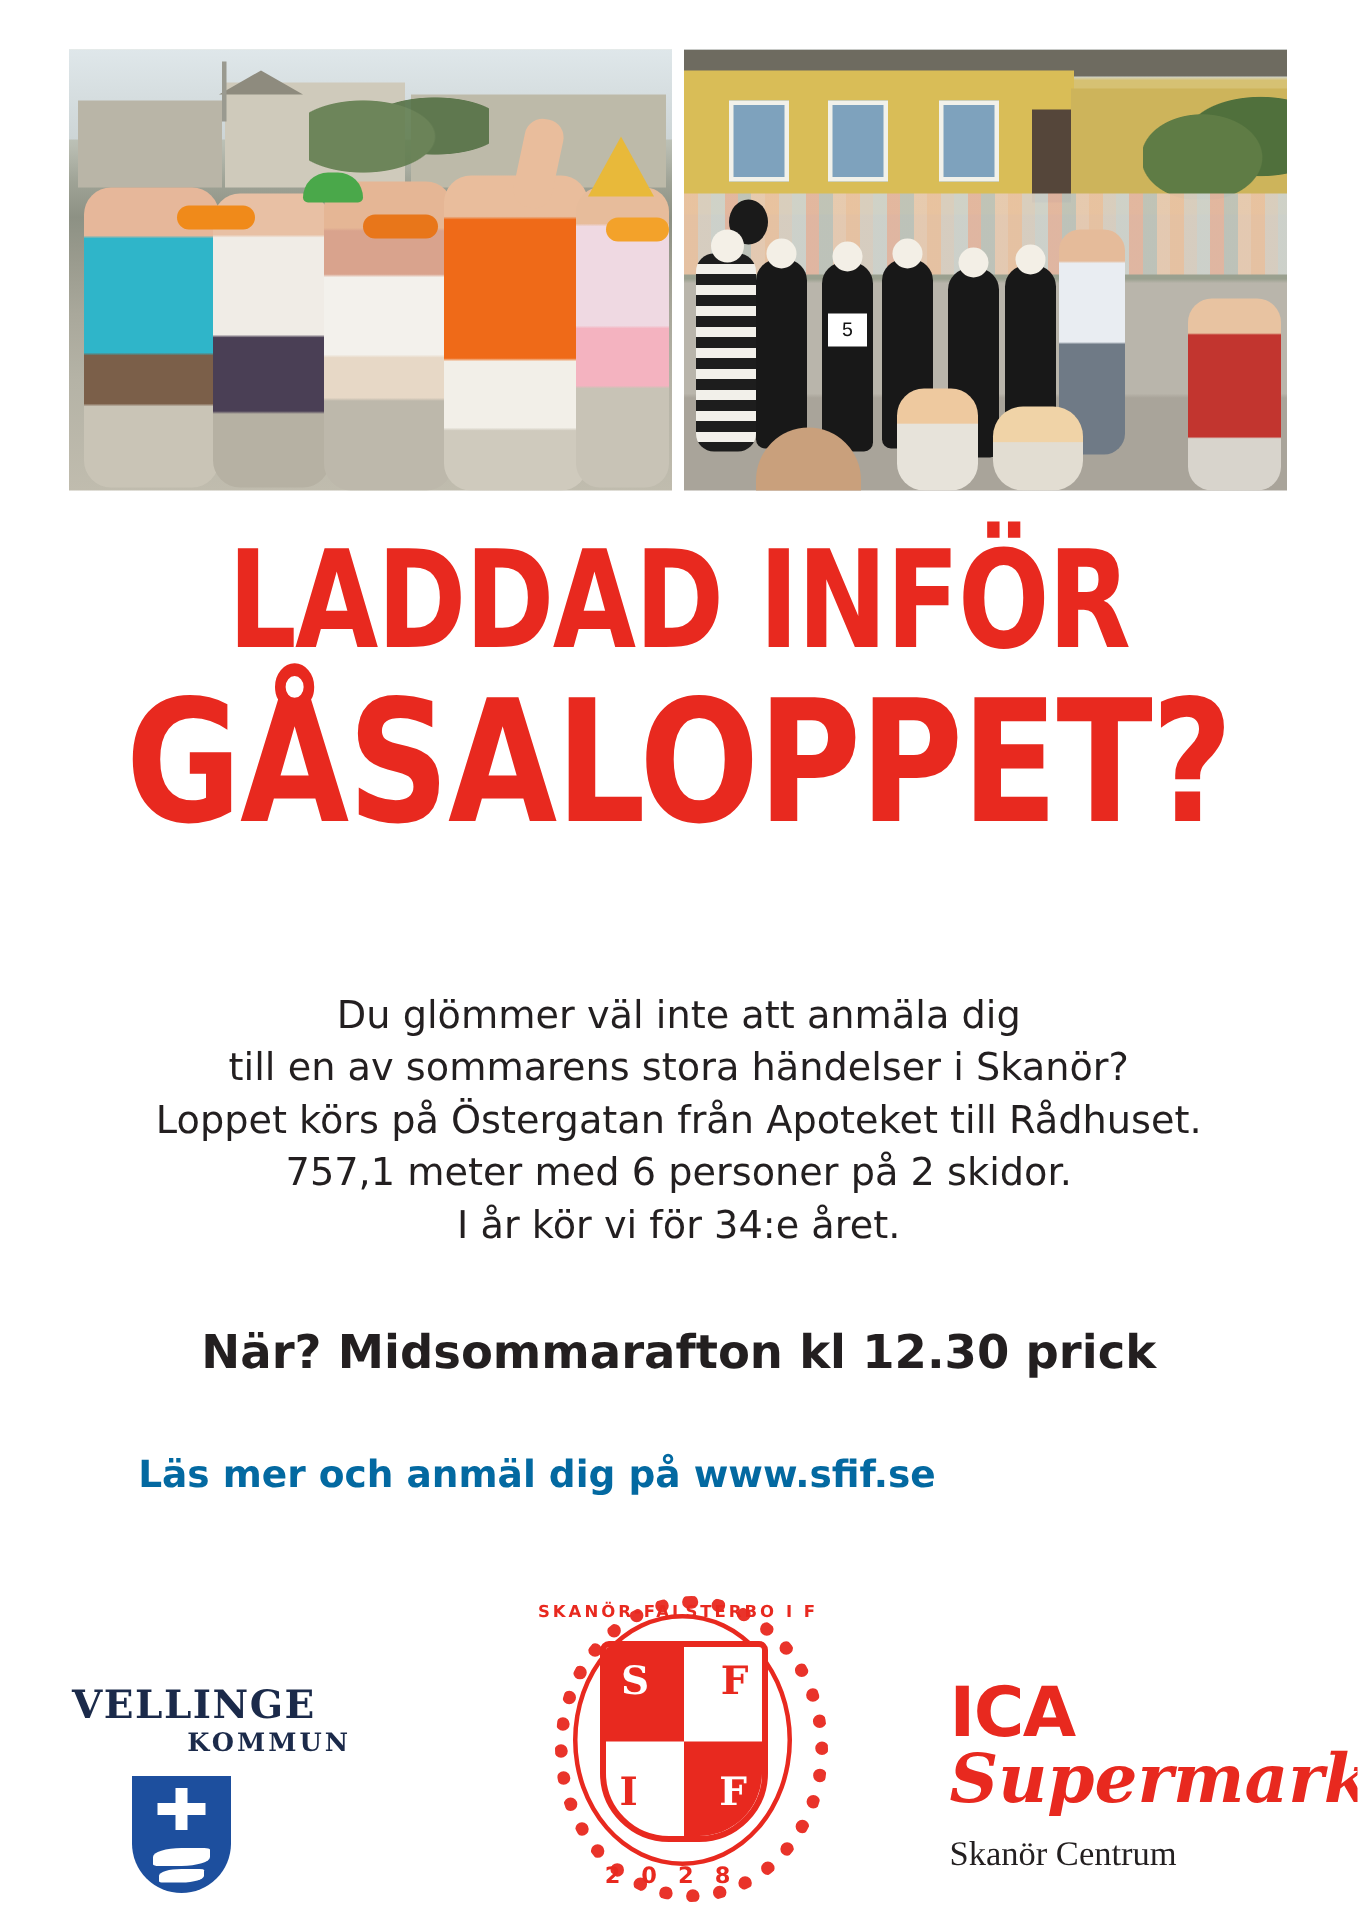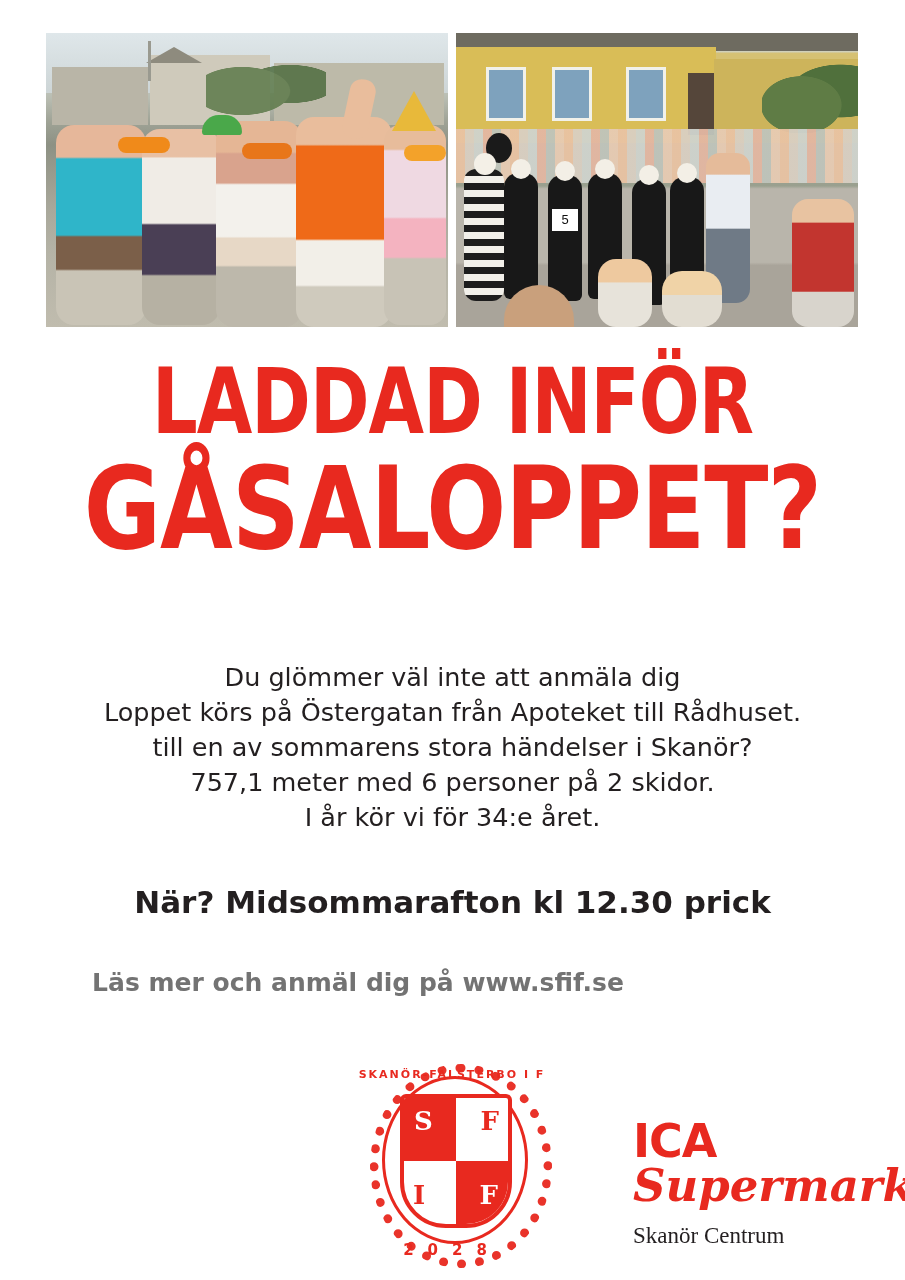--- a/index.html
+++ b/index.html
@@ -215,21 +215,21 @@
     text-align: center;
     color: #231f20;
     font-family: "DejaVu Sans", sans-serif;
     font-weight: bold;
     font-size: 31px;
   }
   .more-line {
     position: absolute;
     left: 0; top: 968px; width: 716px;
     text-align: center;
-    color: #737373;
+    color: #0369a1;
     font-family: "DejaVu Sans", sans-serif;
     font-weight: bold;
     font-size: 25px;
   }
 
   
   .logos { position:absolute; left:0; top:1040px; width:905px; height:240px; }
 
   
   .vellinge { position:absolute; left:48px; top:82px; width:220px; height:140px; }
@@ -365,31 +365,41 @@
   </div>
 </div>
 
 <div class="headline">
   <span class="l1">Laddad inför</span>
   <span class="l2">Gåsaloppet?</span>
 </div>
 
 <div class="body-text">
   <p>Du glömmer väl  inte att anmäla dig</p>
+  <p>till en av sommarens stora händelser i Skanör?</p>
   <p>Loppet körs på Östergatan från Apoteket till Rådhuset.</p>
-  <p>till en av sommarens stora händelser i Skanör?</p>
   <p>757,1 meter med 6 personer på 2 skidor.</p>
   <p>I år kör vi för 34:e året.</p>
 </div>
 
 <div class="when-line">När? Midsommarafton kl 12.30 prick</div>
 <div class="more-line">Läs mer och anmäl dig på www.sfif.se</div>
 
 <div class="logos">
 
+  <div class="vellinge">
+    <div class="name">VELLINGE</div>
+    <div class="sub">KOMMUN</div>
+    <div class="shield">
+      <div class="cross-v"></div>
+      <div class="cross-h"></div>
+      <div class="fish"></div>
+      <div class="fish2"></div>
+    </div>
+  </div>
 
   <div class="crest">
     <div class="crest-ring"></div>
     <div class="crest-ring2"></div>
     <div class="crest-top-text">SKANÖR-FALSTERBO I F</div>
     <div class="crest-shield">
       <div class="q tl"></div>
       <div class="q br"></div>
       <div class="letters">
         <span class="wtl">S</span>

